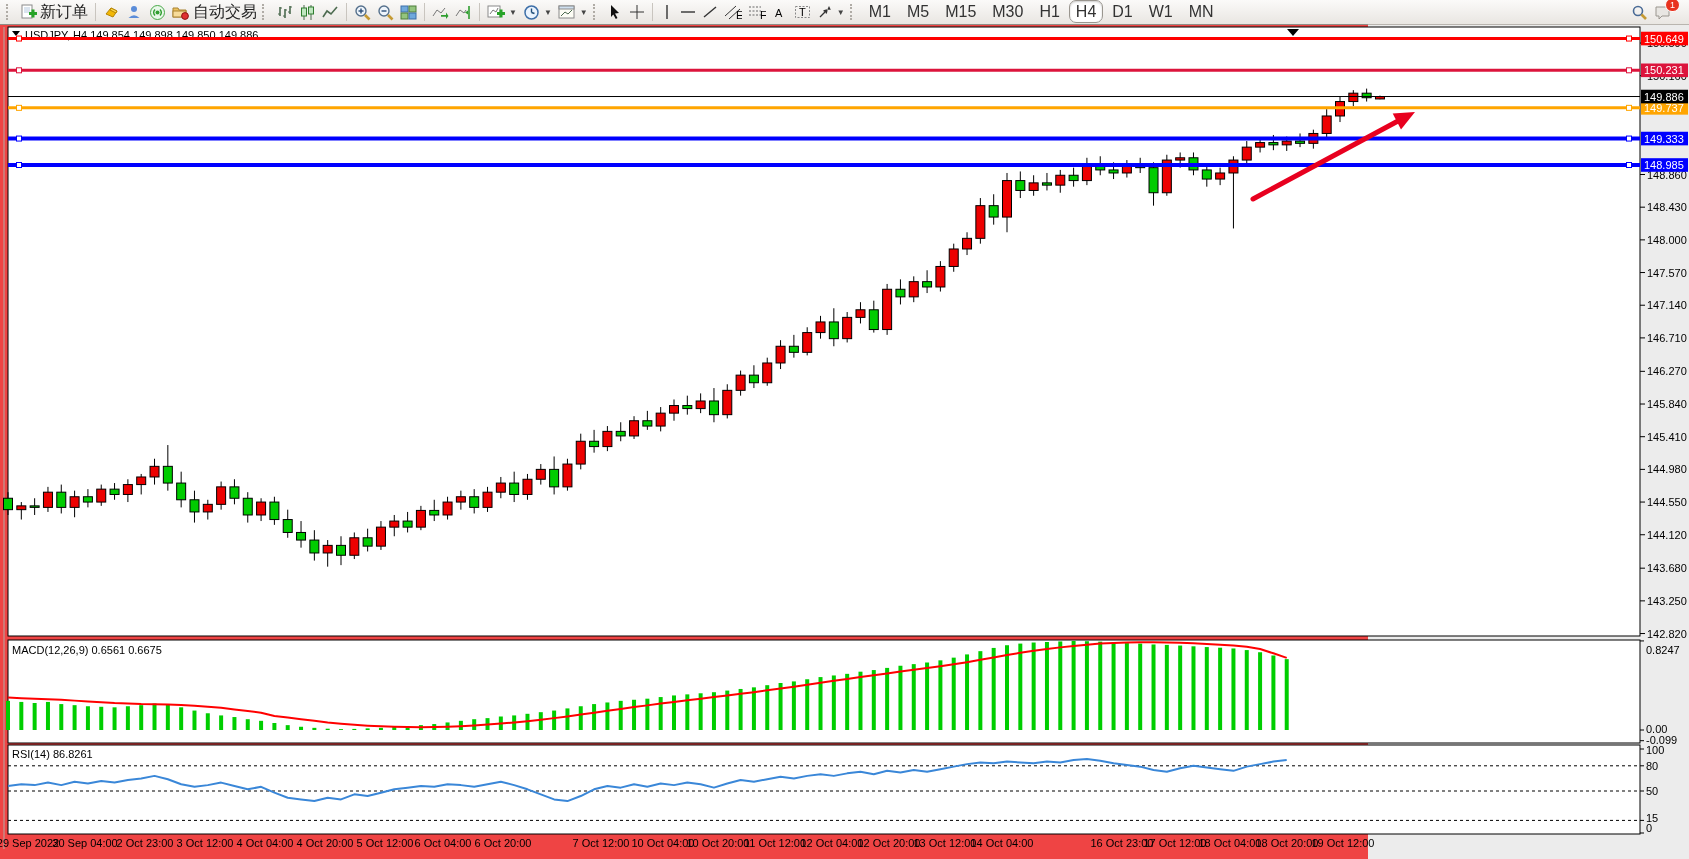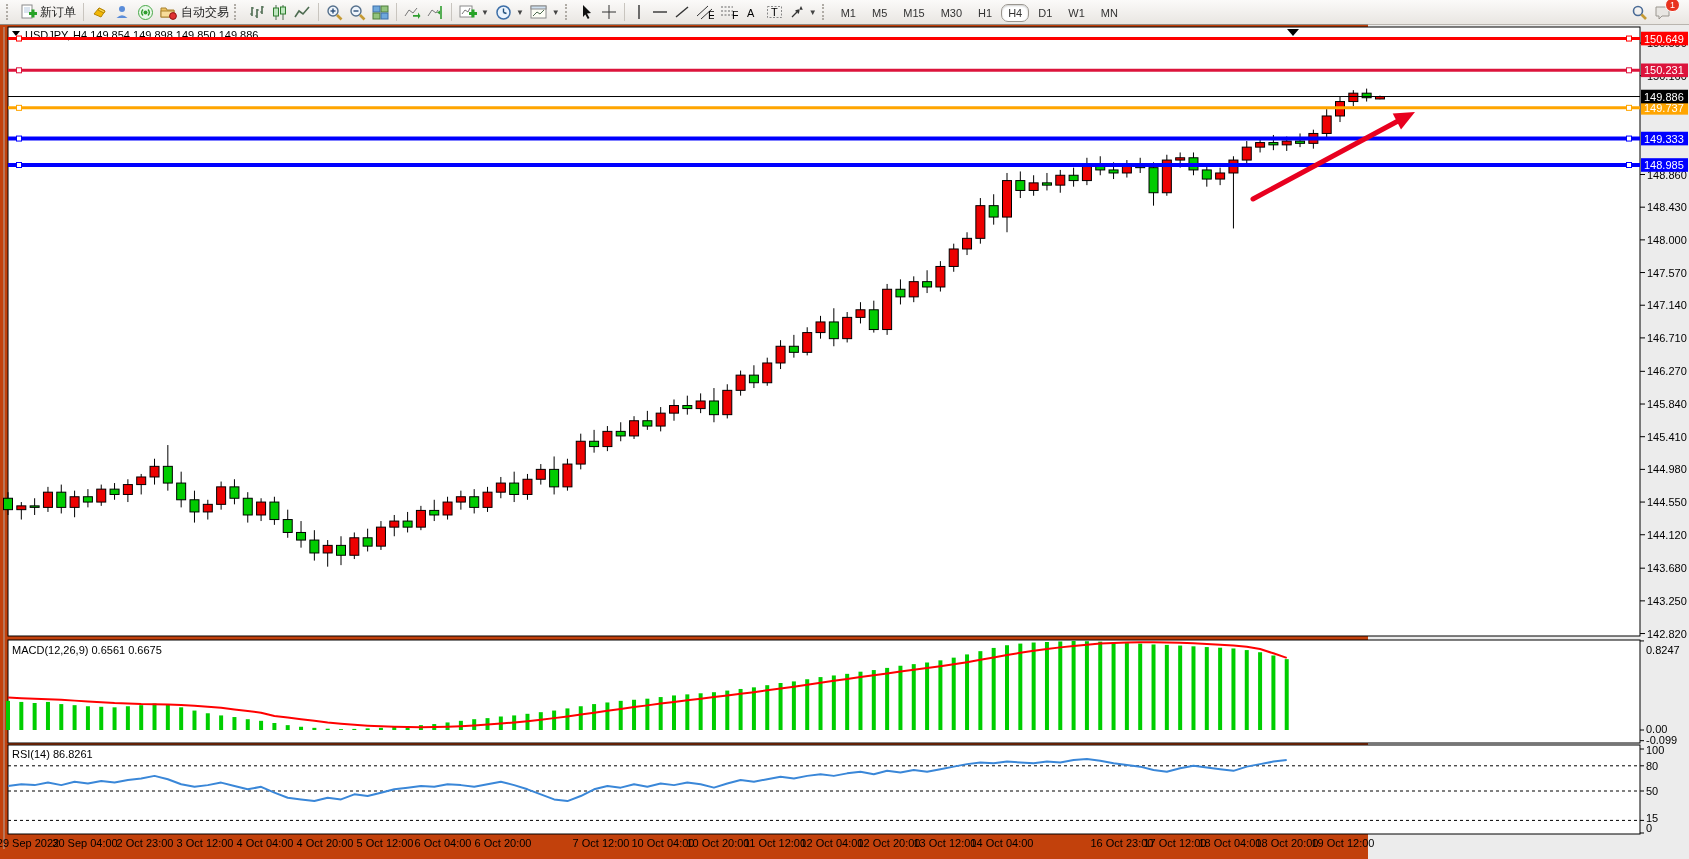--- a/index.html
+++ b/index.html
@@ -4,30 +4,30 @@
 <style>
   html,body{margin:0;padding:0;width:1689px;height:859px;overflow:hidden;background:#ececec;
     font-family:"Liberation Sans",sans-serif;}
   
   .toolbar{height:24px;display:flex;align-items:center;background:linear-gradient(#fbfaf9,#e9e6e2);
     border-bottom:1px solid #b9b5af;padding:0 4px;white-space:nowrap;}
   .grip{width:5px;height:16px;border-left:2px dotted #b0aca6;margin:0 4px 0 2px;}
   .sep{width:1px;height:18px;background:#c9c5bf;margin:0 4px;}
   .tbtn{display:inline-flex;align-items:center;gap:3px;padding:2px 3px;border-radius:2px;cursor:default;}
   .tbtn svg{display:block;}
-  .tlabel{font-size:12px;color:#222;}
+  .tlabel{font-size:16px;color:#222;}
   .caret{font-size:8px;color:#444;margin-left:1px;}
-  .tf{font-size:11px;color:#333;padding:2px 6px;margin:11px 1px;border:1px solid transparent;}
+  .tf{font-size:16px;color:#333;padding:2px 6px;margin:11px 1px;border:1px solid transparent;}
   .tf.active{background:#fff;border:1px solid #9a968f;border-radius:7px;box-shadow:inset 0 1px 2px #ccc;}
   .spacer{flex:1;}
   .badge{position:absolute;top:-4px;right:-5px;background:#e8321e;color:#fff;font-size:9px;
     border-radius:8px;padding:0 4px;line-height:12px;border:1px solid #fff;}
   .chat-wrap{position:relative;margin-right:10px;}
   
-  .chart-frame{position:absolute;top:24px;left:0;width:1368px;height:835px;background:#c2410c;
+  .chart-frame{position:absolute;top:24px;left:0;width:1368px;height:835px;background:#ef4444;
     border-top:1px solid #8f8b85;}
   svg text{font-family:"Liberation Sans",sans-serif;font-size:11px;fill:#000;}
   svg .boxlab{fill:#fff;}
 </style>
 </head>
 <body>
 
 <div class="toolbar">
   <div class="grip"></div>
 

